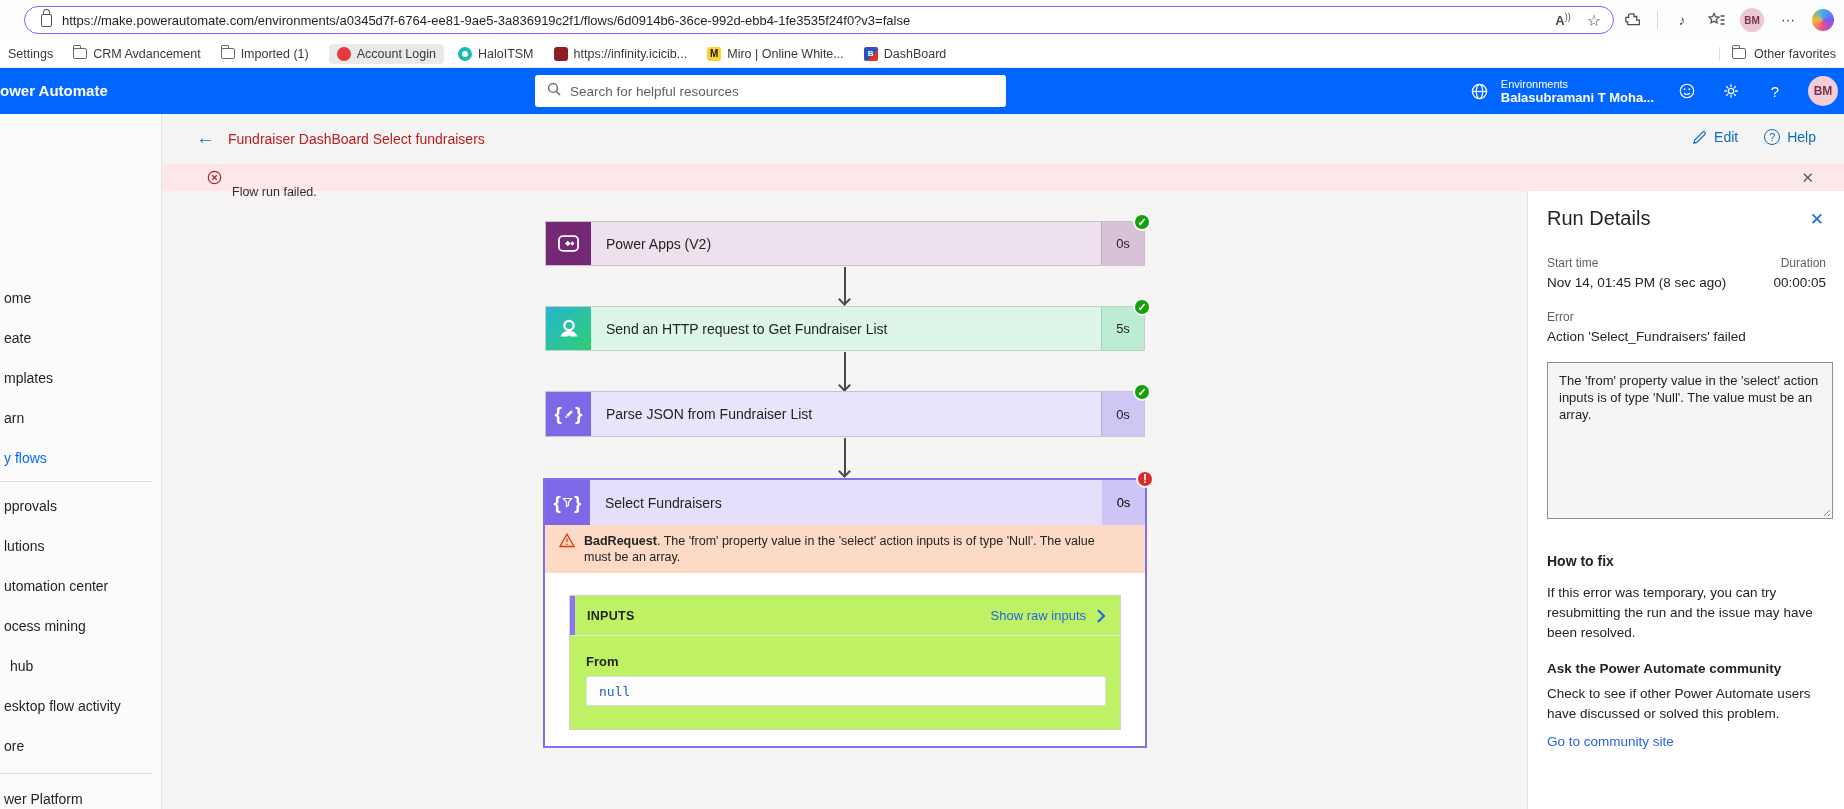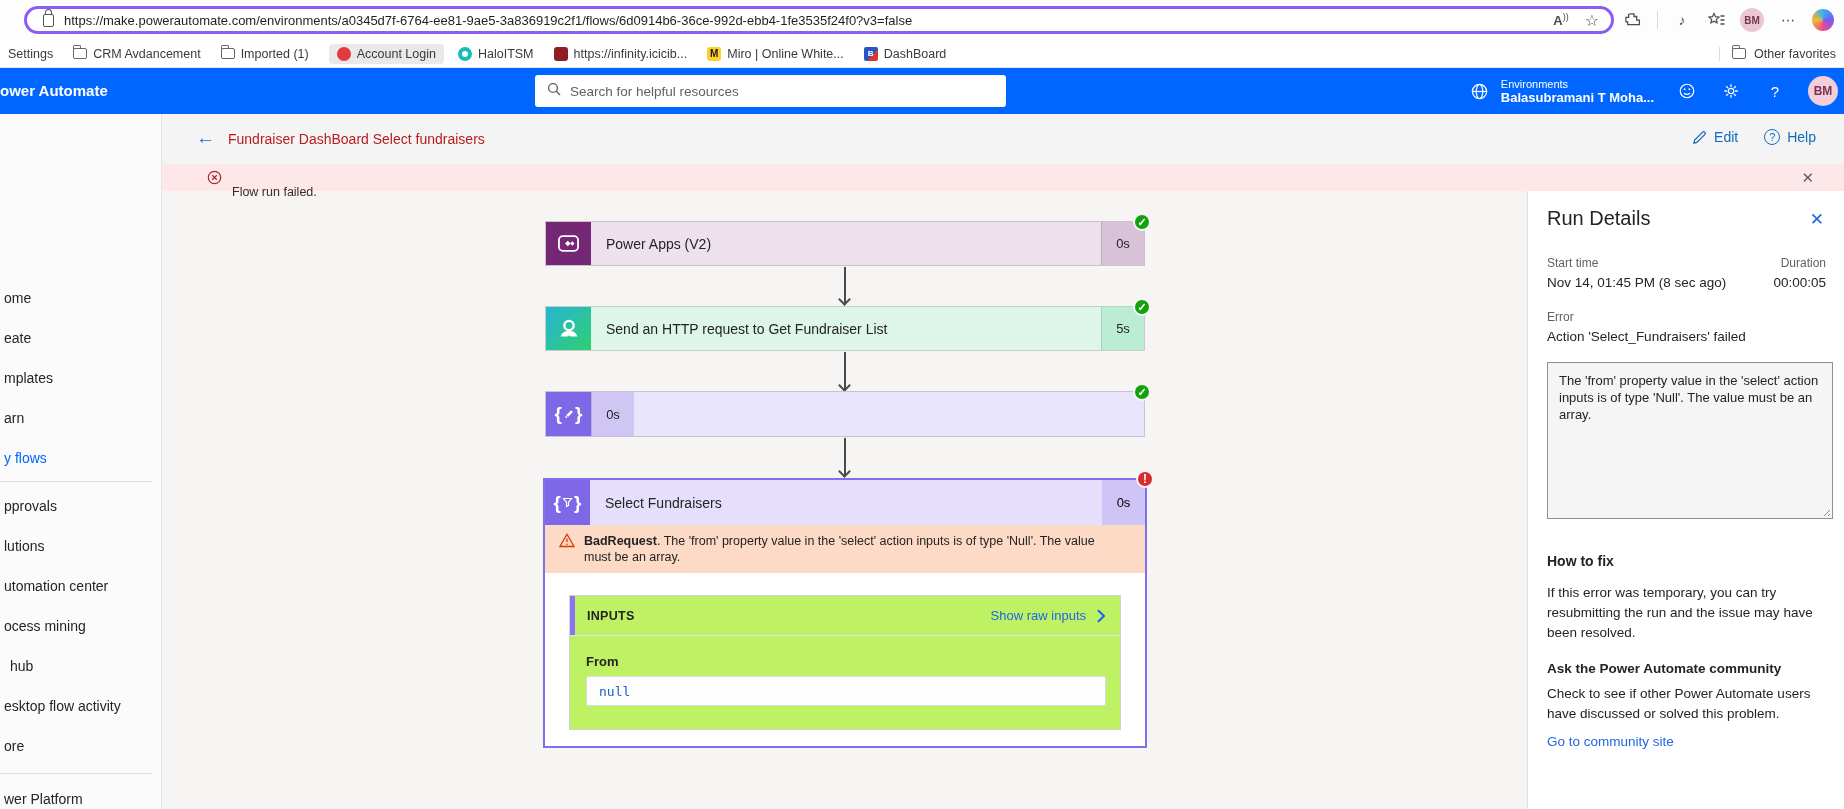--- a/index.html
+++ b/index.html
@@ -2,21 +2,21 @@
 <html><head>
 <meta charset="utf-8">
 <style>
   * { margin:0; padding:0; box-sizing:border-box; }
   body { font-family:"Liberation Sans", sans-serif; background:#ddd; }
   .screen { position:relative; width:1844px; height:809px; background:#f6f5f3; overflow:hidden; }
 
   
   .browser-bar { position:absolute; top:0; left:0; width:1844px; height:40px; background:#fdfdfd; }
   .url-pill { position:absolute; top:6px; left:24px; width:1590px; height:28px; background:#fff;
-    border:3px solid #8b5cf6; border-radius:14px; display:flex; align-items:center; padding:0 12px; }
+    border:1px solid #8b5cf6; border-radius:14px; display:flex; align-items:center; padding:0 12px; }
   .lock-ico { width:11px; height:13px; border:1.5px solid #555; border-radius:2px; position:relative; margin:0 10px 0 4px; flex:none;}
   .lock-ico::before { content:""; position:absolute; top:-6px; left:1px; width:5px; height:5px;
     border:1.5px solid #555; border-bottom:none; border-radius:4px 4px 0 0; }
   .url-text { font-size:13px; color:#1f1f1f; white-space:nowrap; overflow:hidden; flex:1; }
   .pill-right { display:flex; align-items:center; gap:16px; color:#4d4d4d; flex:none; }
   .ra { font-size:13px; font-weight:bold; color:#4d4d4d; }
   .ra sup { font-size:9px; font-weight:normal; }
   .star { font-size:16px; color:#4d4d4d; }
   .chrome-icons { position:absolute; top:0; right:0; height:40px; display:flex; align-items:center; gap:14px; padding-right:10px; }
   .ci { width:20px; height:20px; display:flex; align-items:center; justify-content:center; color:#4d4d4d; font-size:14px; }
@@ -335,20 +335,21 @@
     <span class="cicon" style="background:#7e68e8;">
       <span class="brace">{</span>
       <svg width="11" height="11" viewBox="0 0 10 10" style="margin:0 1px;">
           <g transform="rotate(45 5 5)">
             <rect x="3.9" y="0.6" width="2.4" height="6" fill="#fff"></rect>
             <path d="M3.9 7.2l1.2 2.2 1.2-2.2z" fill="#fff"></path>
           </g>
         </svg>
       <span class="brace">}</span>
     </span>
+    <span class="ctitle">Parse JSON from Fundraiser List</span>
     <span class="cbadge" style="background:#cfc6f4;">0s</span>
     <span class="chk">✓</span>
   </div>
 
   <div class="arrow" style="top:438px; height:38px;">
       <span class="chev"></span>
     </div>
 
   <div class="card4">
     <div class="c4-head">

